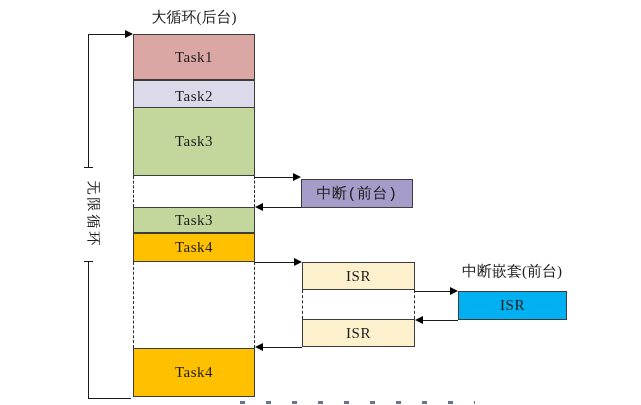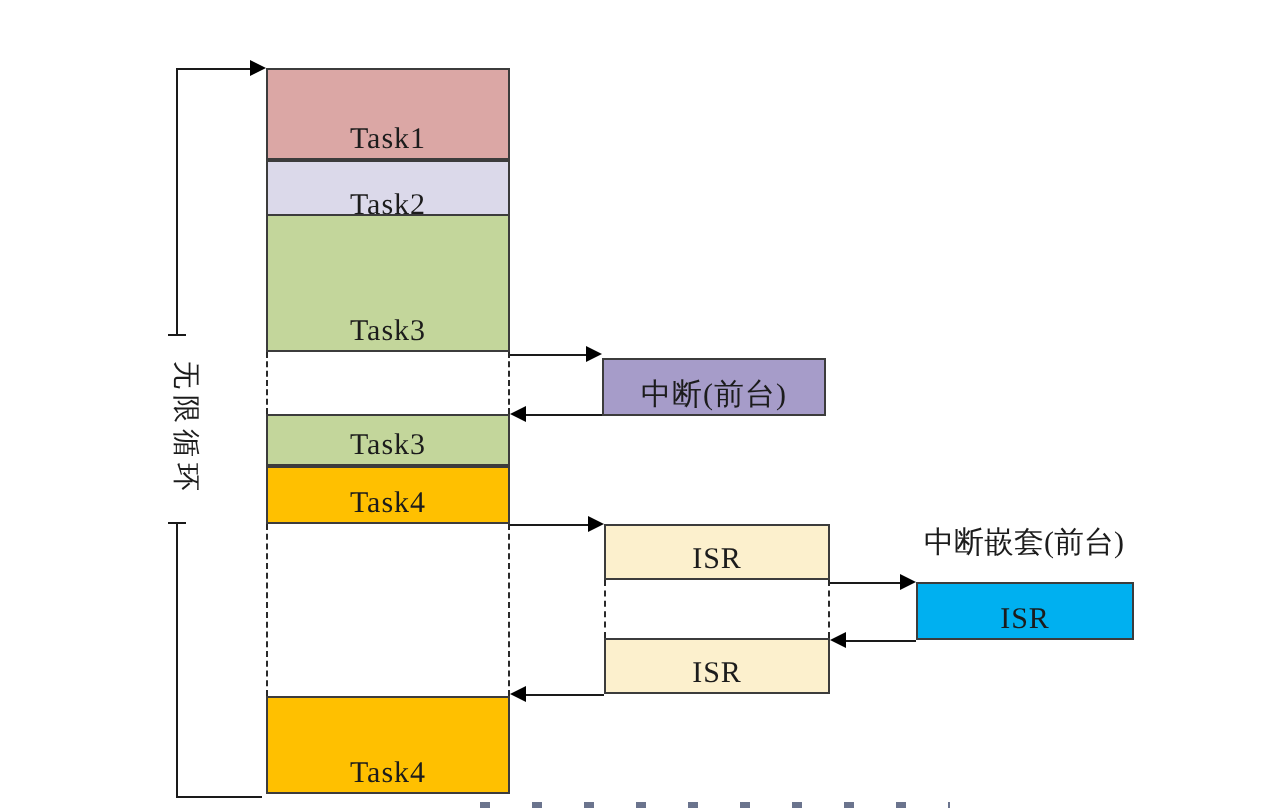--- a/index.html
+++ b/index.html
@@ -2,21 +2,21 @@
 <html><head>
 <meta charset="utf-8">
 <style>
   html,body{margin:0;padding:0;background:#ffffff;}
   #canvas{
     position:relative;width:641px;height:405px;background:#ffffff;overflow:hidden;
     font-family:"Liberation Serif","DejaVu Serif",serif;color:#1c1c1c;
   }
   .abs{position:absolute;box-sizing:border-box;}
   .box{
-    border:1px solid #3c3c3c;display:flex;align-items:flex-end;justify-content:center;
+    border:1px solid #3c3c3c;display:flex;align-items:center;justify-content:center;
     font-size:15px;letter-spacing:0.5px;
   }
   .label{white-space:nowrap;font-size:15px;}
   .center{text-align:center;}
   .hline{height:1px;background:#1a1a1a;}
   .vline{width:1px;background:#1a1a1a;}
   .dashv{width:0;border-left:1px dashed #2a2a2a;}
   .tick{height:1px;background:#1a1a1a;}
   .arr-r{width:0;height:0;border-left:8px solid #000;border-top:4px solid transparent;border-bottom:4px solid transparent;}
   .arr-l{width:0;height:0;border-right:8px solid #000;border-top:4px solid transparent;border-bottom:4px solid transparent;}
@@ -28,20 +28,21 @@
   .caption-frags{
     background:repeating-linear-gradient(90deg,#3a4668 0 5px,transparent 5px 26px);
     opacity:0.75;
   }
 </style>
 </head>
 <body>
 
 <div id="canvas">
 
+  <div class="abs label center" style="left:118px;top:8px;width:152px;">大循环(后台)</div>
 
   <div class="abs vline" style="left:88px;top:34px;height:134px;"></div>
   <div class="abs vline" style="left:88px;top:262px;height:136px;"></div>
   <div class="abs tick" style="left:84px;top:167px;width:9px;"></div>
   <div class="abs tick" style="left:84px;top:261px;width:9px;"></div>
   <div class="abs hline" style="left:88px;top:34px;width:38px;"></div>
   <div class="abs arr-r" style="left:125px;top:30px;"></div>
   <div class="abs hline" style="left:88px;top:398px;width:43px;"></div>
   <div class="abs vtext" style="left:58px;top:206px;width:70px;height:17px;">无限循环</div>
 
@@ -71,21 +72,21 @@
   <div class="abs box" style="left: 133px; top: 348px; width: 122px; height: 49px; background-color: rgb(255, 192, 0);">
     <span>Task4</span>
   </div>
 
   <div class="abs hline" style="left:255px;top:177px;width:40px;"></div>
   <div class="abs arr-r" style="left:293px;top:173px;"></div>
 
   <div class="abs hline" style="left:262px;top:207px;width:40px;"></div>
   <div class="abs arr-l" style="left:255px;top:203px;"></div>
 
-  <div class="abs box" style="left: 301px; top: 179px; width: 112px; height: 29px; background-color: rgb(166, 156, 201);">
+  <div class="abs box" style="left: 301px; top: 179px; width: 112px; height: 29px; background-color: rgb(166, 156, 201); font-family: Liberation Mono, monospace;">
     <span>中断(前台)</span>
   </div>
 
   <div class="abs hline" style="left:255px;top:262px;width:41px;"></div>
   <div class="abs arr-r" style="left:294px;top:258px;"></div>
 
   <div class="abs box" style="left: 302px; top: 262px; width: 113px; height: 28px; background-color: rgb(252, 240, 205);">
     <span>ISR</span>
   </div>
   <div class="abs dashv" style="left:302px;top:290px;height:29px;"></div>

